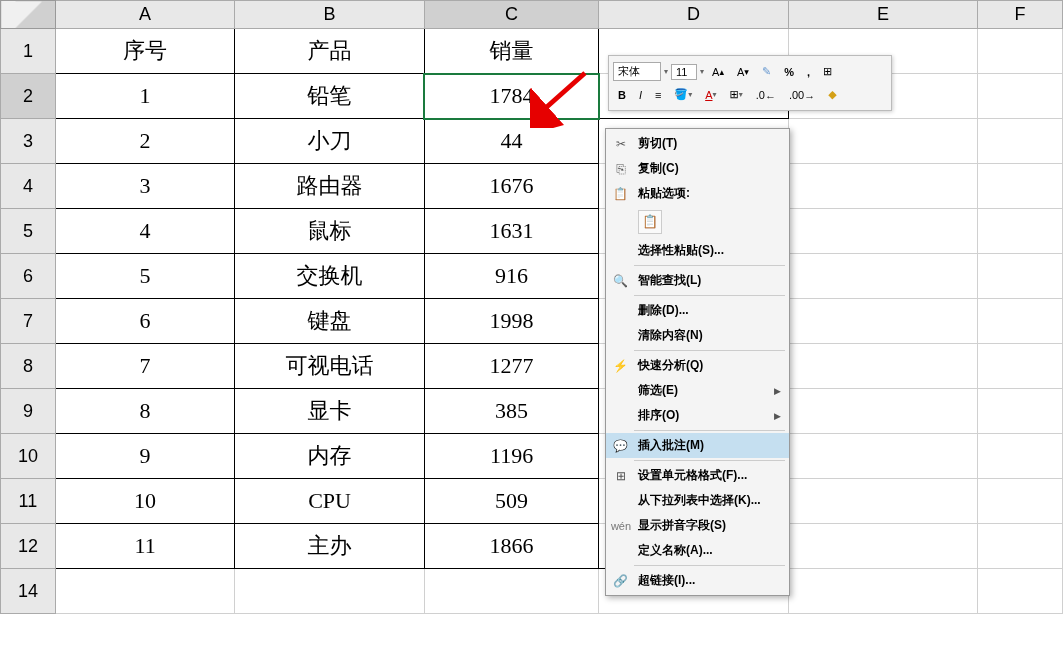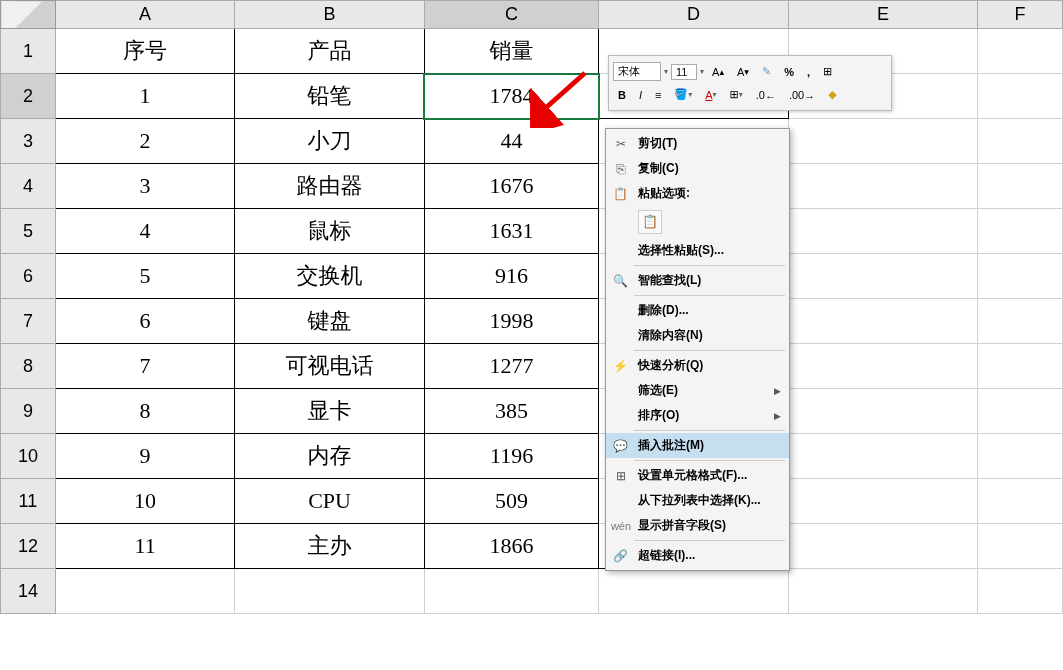--- a/index.html
+++ b/index.html
@@ -449,18 +449,22 @@
     <span class="menu-label">设置单元格格式(F)...</span>
   </div>
   <div class="menu-item">
     <span class="menu-icon"></span>
     <span class="menu-label">从下拉列表中选择(K)...</span>
   </div>
   <div class="menu-item">
     <span class="menu-icon" style="font-size:11px;color:#777;">wén</span>
     <span class="menu-label">显示拼音字段(S)</span>
   </div>
+  <div class="menu-item">
+    <span class="menu-icon"></span>
+    <span class="menu-label">定义名称(A)...</span>
+  </div>
   <div class="menu-sep"></div>
   <div class="menu-item">
     <span class="menu-icon" style="color:#3a7bc8;">🔗</span>
     <span class="menu-label">超链接(I)...</span>
   </div>
 </div>
 
 </body></html>

